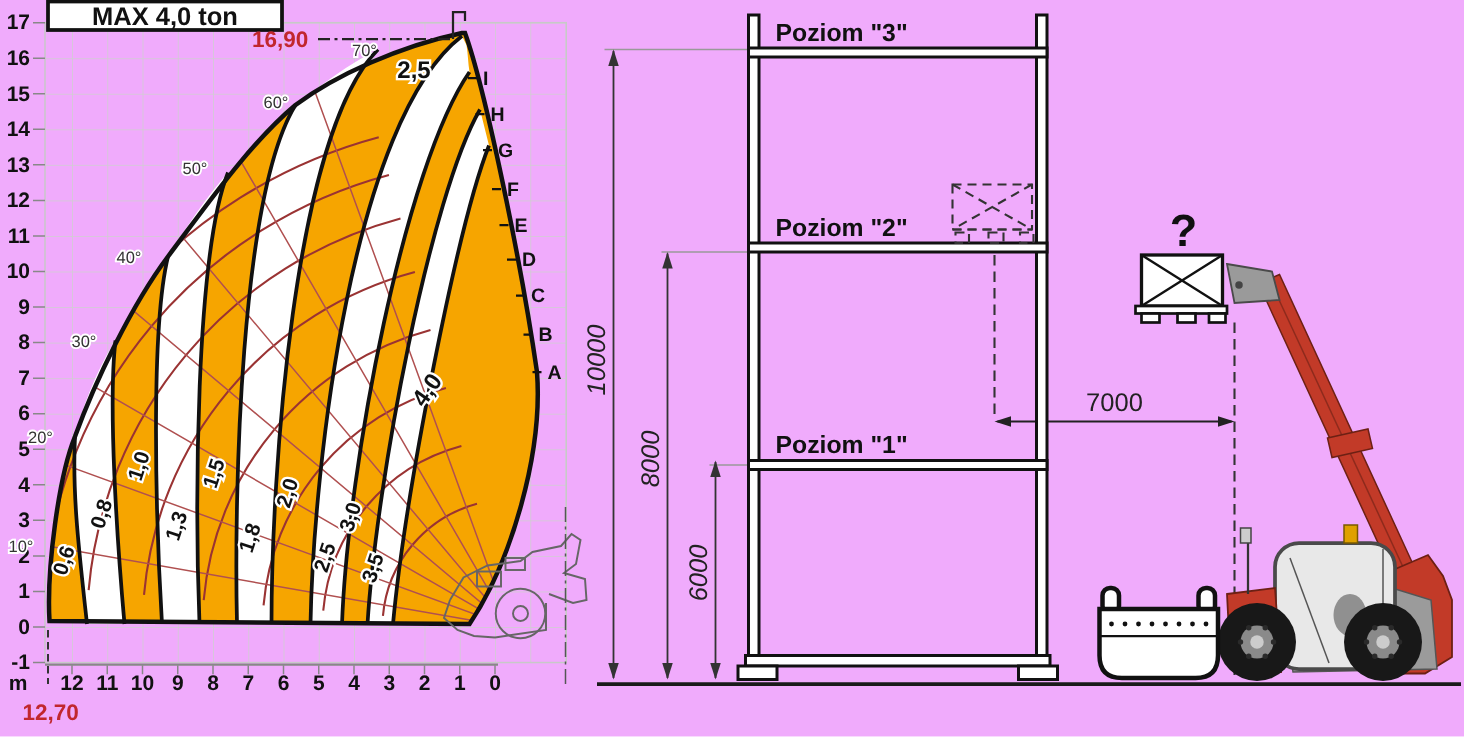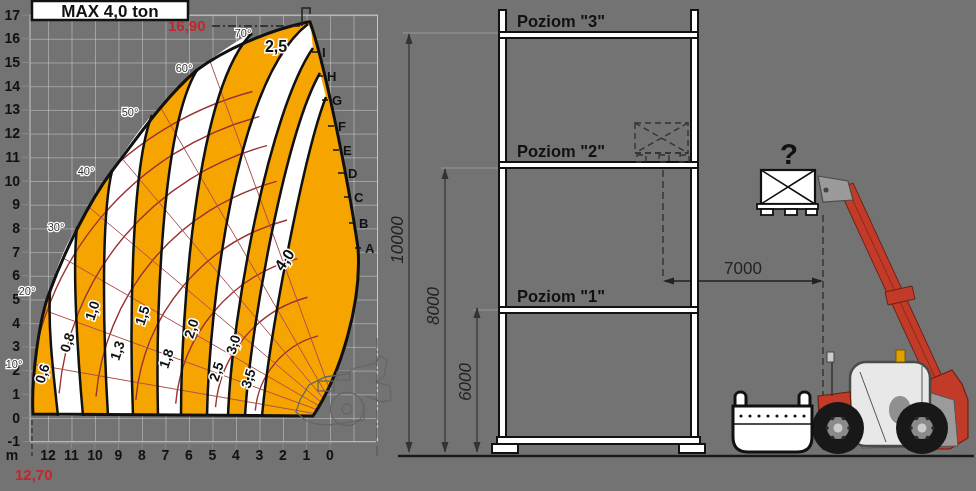--- a/index.html
+++ b/index.html
@@ -1,16 +1,16 @@
 <!DOCTYPE html>
 <html><head>
 <meta charset="utf-8">
 <style>
   html,body{margin:0;padding:0;background:#fff;}
-  .stage{position:relative;width:976px;height:491px;background:#737373;overflow:hidden;
+  .stage{position:relative;width:976px;height:491px;background:#f0abfc;overflow:hidden;
          font-family:"Liberation Sans", sans-serif;}
   svg{display:block;}
   text{font-family:"Liberation Sans", sans-serif;}
   .tick{font-size:14px;font-weight:bold;fill:#111;}
   .angle{font-size:11px;fill:#333;paint-order:stroke;stroke:#fff;stroke-width:2.5px;}
   .zone{font-size:14px;font-weight:bold;fill:#111;paint-order:stroke;stroke:#fff;stroke-width:3px;}
   .letter{font-size:13px;font-weight:bold;fill:#111;}
   .red{fill:#C1272D;font-weight:bold;font-size:15px;}
   .ttl{font-size:17px;font-weight:bold;fill:#111;}
   .lvl{font-size:16.5px;font-weight:bold;fill:#111;}

